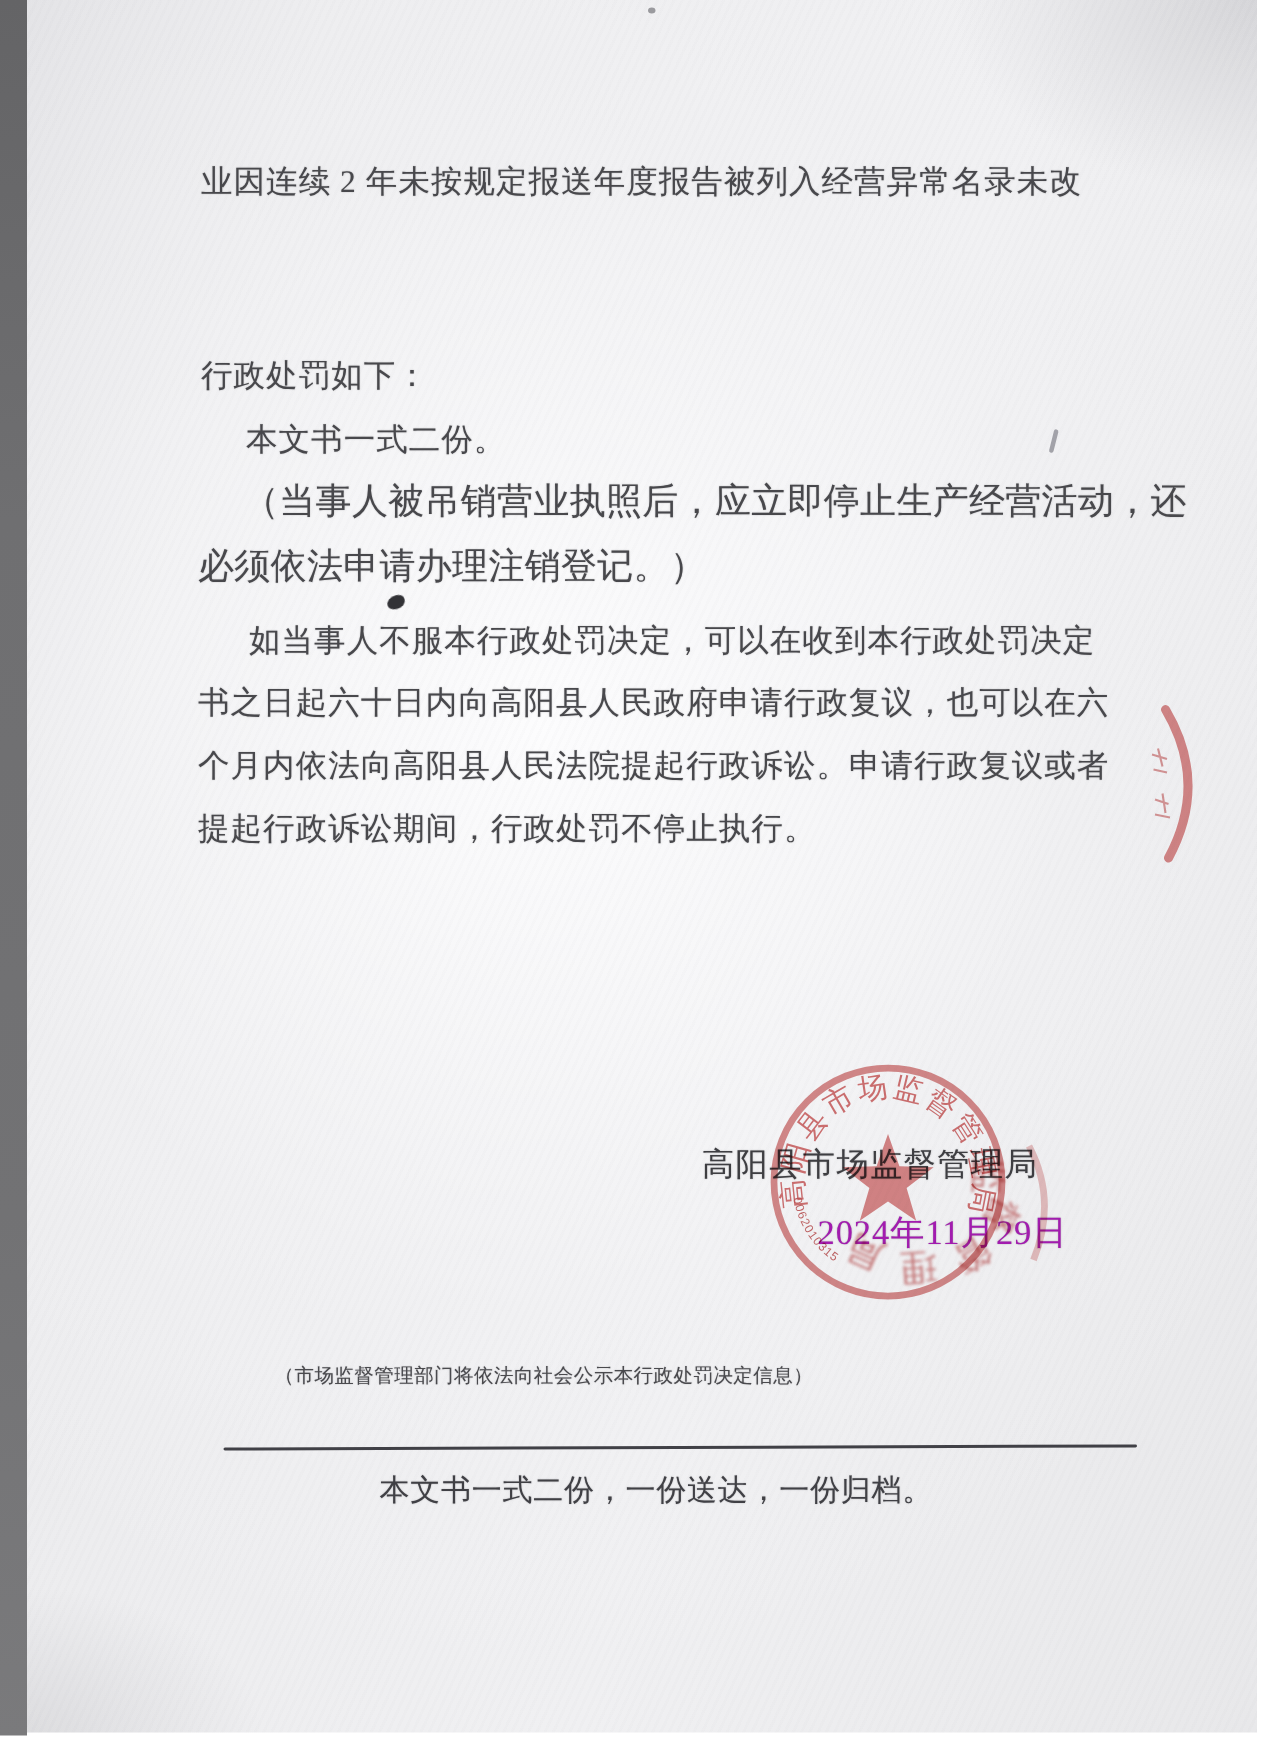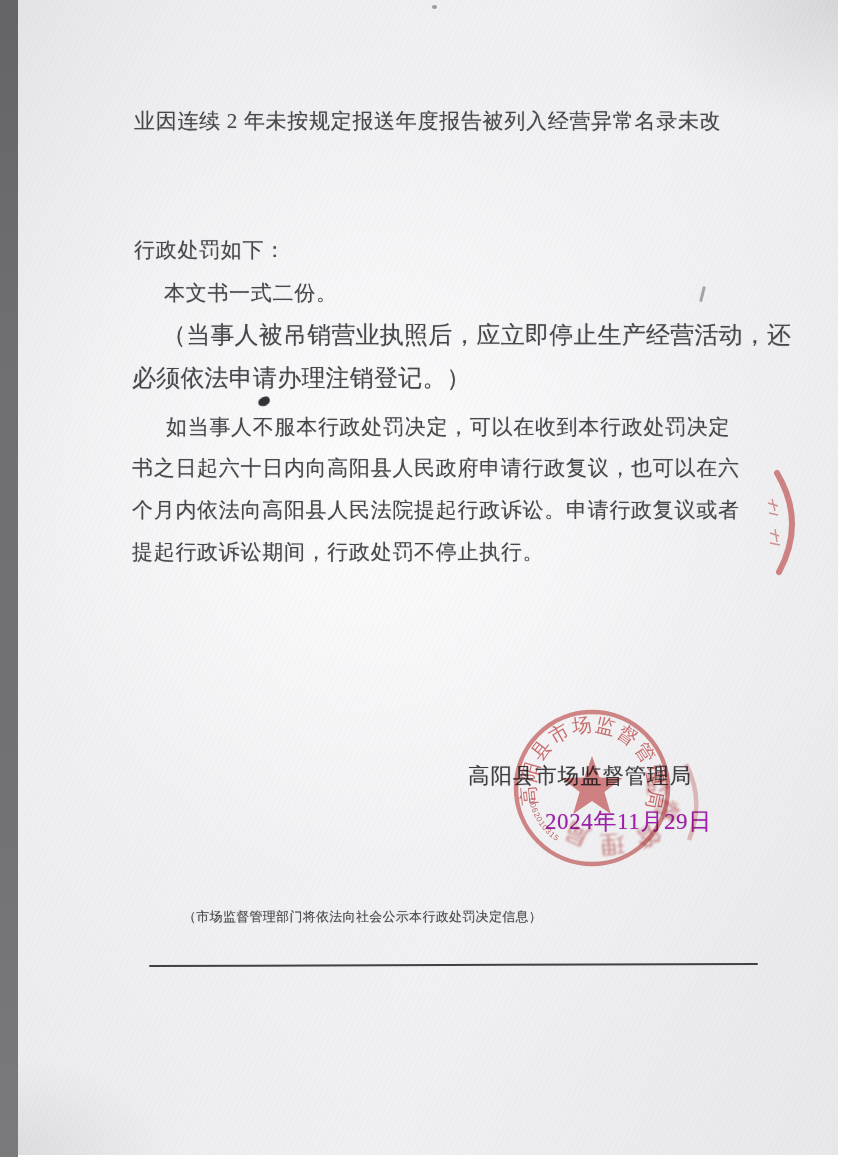--- a/index.html
+++ b/index.html
@@ -110,20 +110,21 @@
 
   <div class="speck1"></div>
   <div class="speck2"></div>
   <div class="tick"></div>
 
   <div class="agency">高阳县市场监督管理局</div>
   <div class="date">2024年11月29日</div>
 
   <div class="note">（市场监督管理部门将依法向社会公示本行政处罚决定信息）</div>
   <div class="divider"></div>
+  <div class="footer-note">本文书一式二份，一份送达，一份归档。</div>
 
   <svg class="seal" viewBox="0 0 240 240">
     <circle cx="120" cy="120" r="76" fill="none" stroke="rgba(205,100,100,0.78)" stroke-width="4.5"></circle>
     <path id="sealArc" d="M 66.4 139.5 A 57 57 0 1 1 173.6 139.5" fill="none"></path>
     <text font-size="19.5" letter-spacing="2.2" fill="rgba(199,70,70,0.8)">
       <textPath href="#sealArc" startOffset="3">高阳县市场监督管理局</textPath>
     </text>
     <polygon points="120,88 127.6,109.5 150.4,110.1 132.4,124 138.8,145.9 120,133 101.2,145.9 107.6,124 89.6,110.1 112.4,109.5" fill="rgba(203,82,82,0.72)"></polygon>
     <path id="codeArc" d="M 56.6 128.9 A 64 64 0 0 0 117.8 183.9" fill="none"></path>
     <text font-size="8" letter-spacing="0.8" fill="rgba(190,75,75,0.88)">

